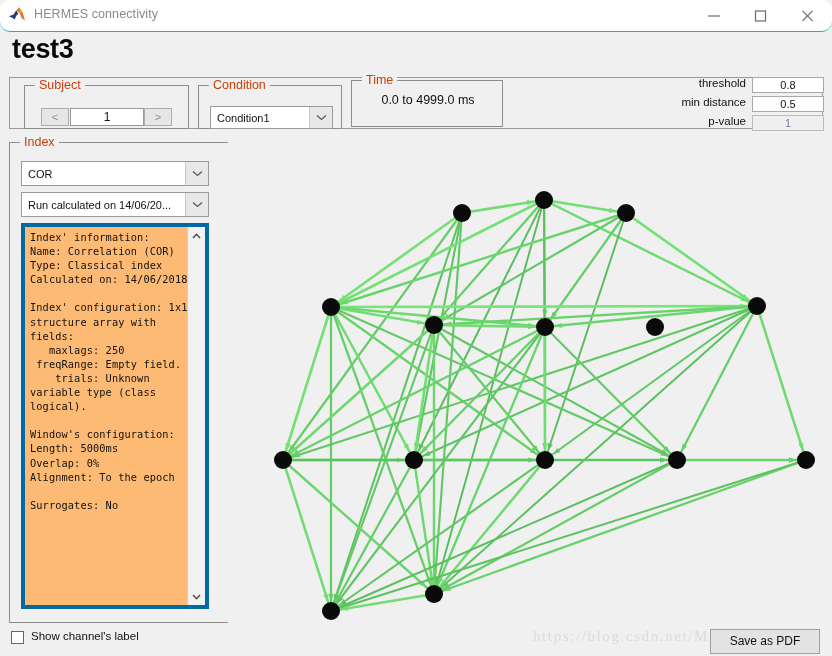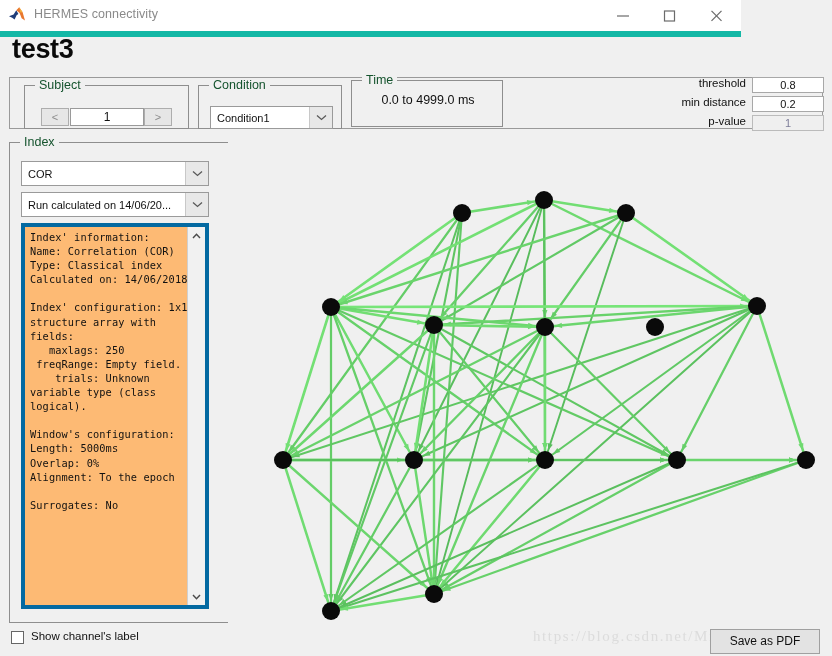--- a/index.html
+++ b/index.html
@@ -6,22 +6,22 @@
   body{
     width:832px;height:656px;overflow:hidden;
     font-family:"Liberation Sans",sans-serif;
     background:#f0f0f0;
     -webkit-font-smoothing:antialiased;
   }
   #app{position:relative;width:832px;height:656px;background:#f0f0f0;}
 
   
   .titlebar{
-    position:absolute;left:0;top:0;width:741px;height:31px;
-    background:#ffffff;border-bottom:6px solid #14b8a6;
+    position:absolute;left:0;top:0;width:832px;height:31px;
+    background:#ffffff;border-bottom:1px solid #14b8a6;border-radius:10px;
   }
   .tb-icon{
     position:absolute;left:8px;top:6px;width:18px;height:18px;
   }
   .tb-title{
     position:absolute;left:34px;top:7px;font-size:12.5px;color:#8a8a8a;
     letter-spacing:.1px;white-space:nowrap;
   }
   .wbtn{
     position:absolute;top:0;width:46px;height:30px;cursor:default;
@@ -39,21 +39,21 @@
 
   
   .topbar{
     position:absolute;left:9px;top:77px;width:814px;height:52px;
     border:1px solid #9a9a9a;background:#f0f0f0;box-sizing:border-box;
   }
   
   .panel{position:absolute;box-sizing:border-box;border:1px solid #8e8e8e;}
   .panel>.ptitle{
     position:absolute;top:-8px;left:10px;background:#f0f0f0;
-    padding:0 4px;font-size:12.5px;color:#14532d;white-space:nowrap;
+    padding:0 4px;font-size:12.5px;color:#c2410c;white-space:nowrap;
   }
 
   .p-subject{left:14px;top:7px;width:165px;height:44px;}
   .p-condition{left:188px;top:7px;width:144px;height:44px;padding-left:44px;}
   .p-time{left:341px;top:2px;width:152px;height:47px;padding-left:8px;}
 
   .time-val{
     position:absolute;left:0;top:12px;width:152px;text-align:center;
     font-size:12.5px;color:#111;
   }
@@ -225,21 +225,21 @@
       <div class="time-val">0.0 to 4999.0 ms</div>
     </div>
   </div>
 
   <div class="nf-row nf-r1">
     <span class="nf-label">threshold</span>
     <span class="nf-box">0.8</span>
   </div>
   <div class="nf-row nf-r2">
     <span class="nf-label">min distance</span>
-    <span class="nf-box">0.2</span>
+    <span class="nf-box">0.5</span>
   </div>
   <div class="nf-row nf-r3">
     <span class="nf-label">p-value</span>
     <span class="nf-box dis">1</span>
   </div>
 
   <div class="panel p-index">
     <div class="ptitle">Index</div>
 
     <div class="combo idx-combo1">

